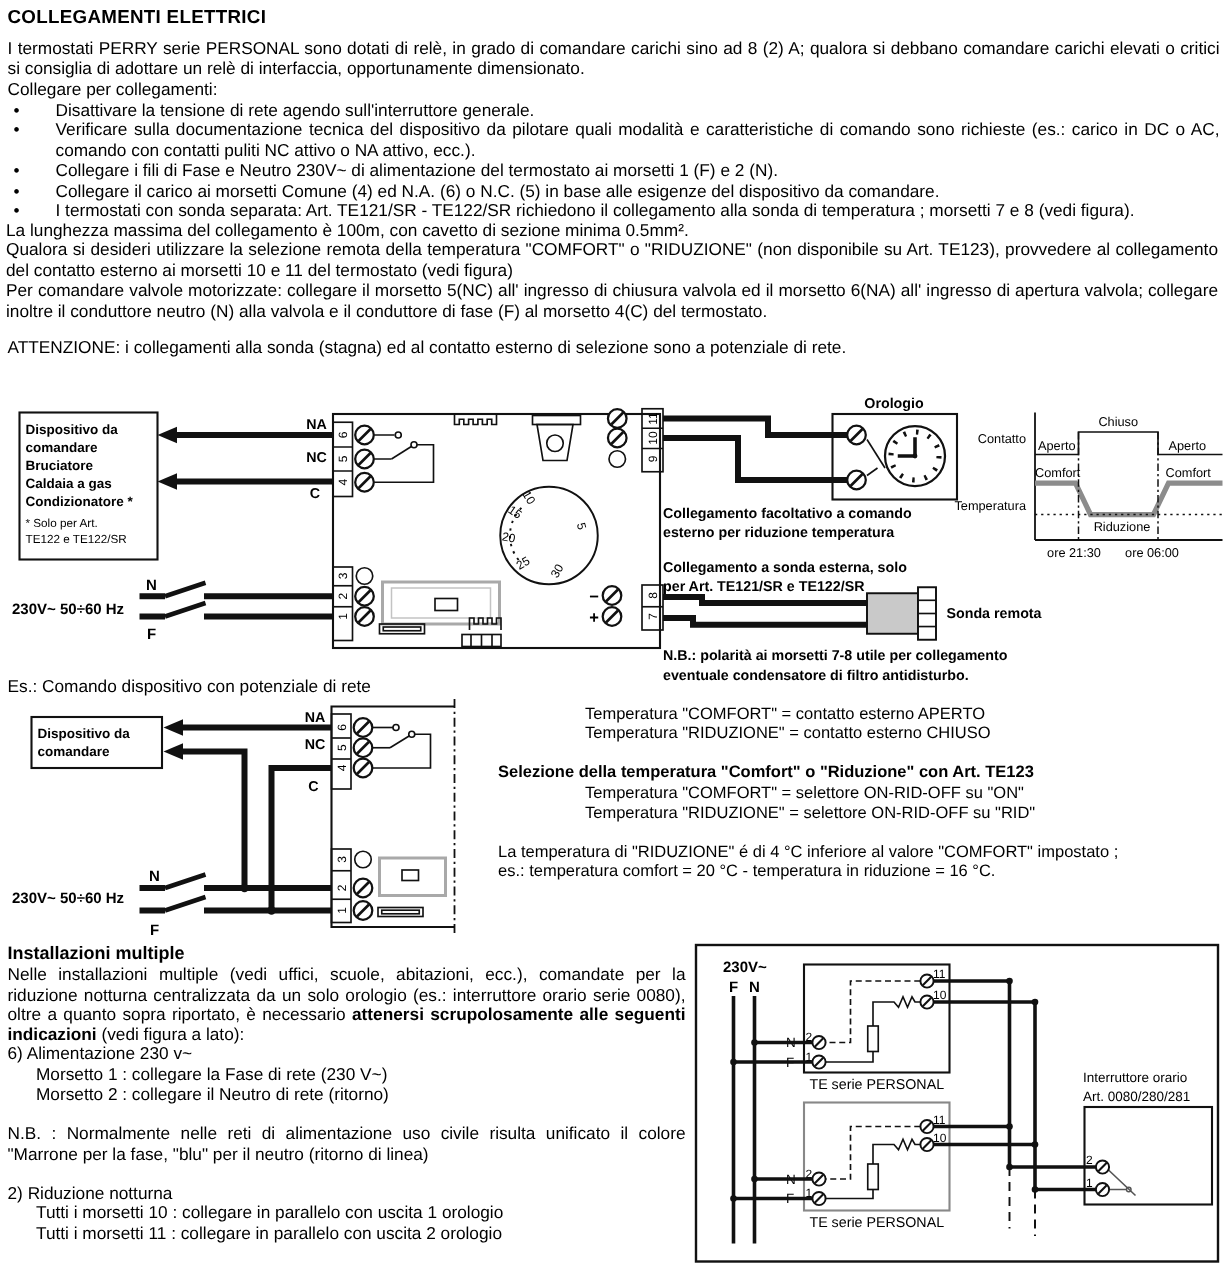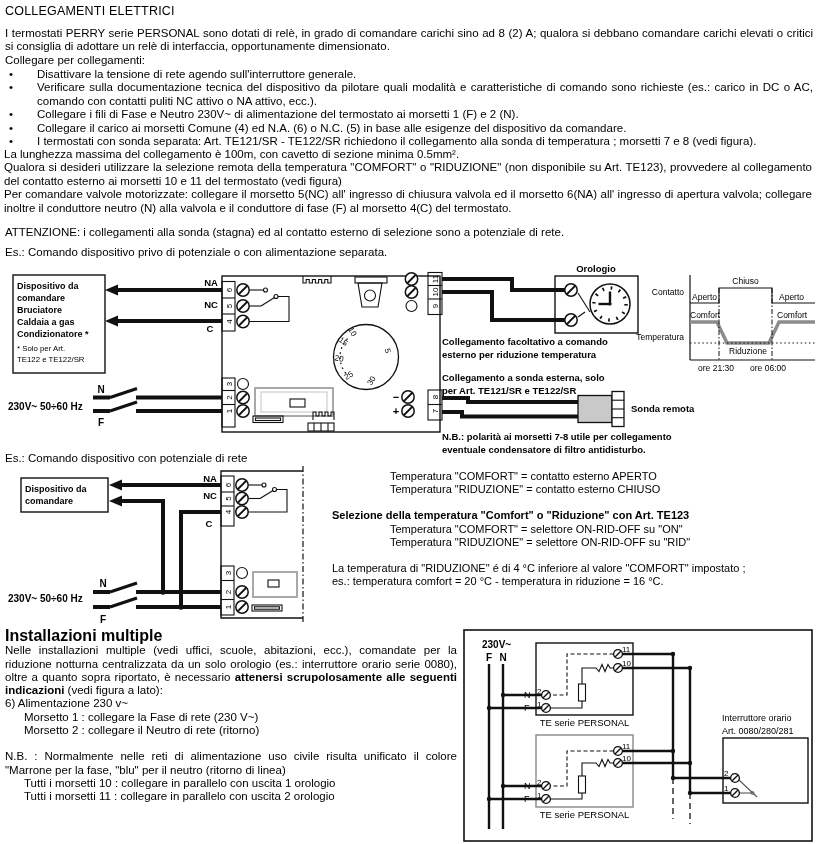--- a/index.html
+++ b/index.html
@@ -1,29 +1,29 @@
 <!DOCTYPE html>
 <html><head>
 <meta charset="utf-8">
 <style>
   html,body{margin:0;padding:0;background:#fff}
   #page{position:relative;width:817px;height:844px;background:#fff;color:#000;
         font-family:"Liberation Sans",sans-serif;overflow:hidden}
   .abs{position:absolute}
   .txt{font-size:11.5px;line-height:13.4px}
   .just{text-align:justify}
-  .title{font-size:12.5px;font-weight:400;letter-spacing:.2px}
+  .title{font-size:12.5px;font-weight:700;letter-spacing:.2px}
   .b{display:flex}
   .b .bm{flex:0 0 28px;padding-left:4px}
   .b .bt{flex:1;text-align:justify}
   .selblock{font-size:11px;line-height:13.2px;width:483px}
   .selblock .ind{margin-left:58px}
   .mt14{margin-top:13px}
   .multi{font-size:11.5px;line-height:13.3px;width:452px}
-  .multi .hd{font-size:16px;font-weight:700;margin-bottom:2px}
+  .multi .hd{font-size:12px;font-weight:700;margin-bottom:2px}
   .multi .ind{margin-left:19px}
   svg{position:absolute;left:0;top:0}
   svg text{font-family:"Liberation Sans",sans-serif;fill:#000}
   .t9b{font-size:9.5px;font-weight:700}
   .t10b{font-size:10px;font-weight:700}
   .t11b{font-size:11px;font-weight:700}
   .tn{font-size:8px}
   .tdev{font-size:9px;font-weight:700}
   .tdevs{font-size:7.8px}
   .tg{font-size:8.5px}
@@ -73,21 +73,20 @@
       </div>
   </div>
 
   <div class="abs txt just" style="left:4px;top:148px;width:808px">
     <div>La lunghezza massima del collegamento è 100m, con cavetto di sezione minima 0.5mm².</div>
     <div>Qualora si desideri utilizzare la selezione remota della  temperatura  "COMFORT" o "RIDUZIONE" (non disponibile su Art. TE123), provvedere al collegamento del contatto esterno ai morsetti 10 e 11 del termostato (vedi figura)</div>
     <div>Per comandare valvole motorizzate: collegare il morsetto  5(NC) all' ingresso di chiusura valvola ed il morsetto 6(NA) all' ingresso di apertura valvola; collegare inoltre il conduttore neutro (N) alla valvola e il conduttore di fase (F) al morsetto 4(C) del termostato.</div>
   </div>
 
   <div class="abs txt" style="left:5px;top:226px;width:808px">ATTENZIONE: i collegamenti alla sonda  (stagna)  ed al contatto esterno di selezione sono a potenziale di rete.</div>
-  <div class="abs txt" style="left:5px;top:246px">Es.: Comando dispositivo privo di potenziale o con alimentazione separata.</div>
 
   <svg style="top:262px" width="817" height="196" viewBox="0 0 817 196">
     <defs>
       <g id="screw">
           <circle r="6.2" fill="#fff" stroke="#111" stroke-width="1.5"></circle>
           <line x1="-4" y1="4" x2="4" y2="-4" stroke="#111" stroke-width="1.8"></line>
         </g>
       <g id="screwsm">
           <circle r="4.4" fill="#fff" stroke="#111" stroke-width="1.3"></circle>
           <line x1="-2.8" y1="2.8" x2="2.8" y2="-2.8" stroke="#111" stroke-width="1.4"></line>
@@ -367,20 +366,21 @@
     <div>es.: temperatura  comfort = 20 °C  - temperatura in  riduzione  = 16 °C.</div>
   </div>
 
   <div class="abs multi" style="left:5px;top:629px">
     <div class="hd">Installazioni multiple</div>
     <div class="just"><span>Nelle installazioni multiple (vedi uffici, scuole, abitazioni, ecc.), comandate per la riduzione notturna centralizzata da un solo orologio (es.: interruttore orario serie 0080), oltre a quanto sopra riportato, è necessario </span><b>attenersi scrupolosamente  alle seguenti indicazioni</b><span> (vedi figura a lato):</span></div>
     <div>6)  Alimentazione 230 v~</div>
     <div class="ind">Morsetto 1 : collegare la Fase di rete (230 V~)</div>
     <div class="ind">Morsetto 2 : collegare il Neutro di rete (ritorno)</div>
     <div class="just" style="margin-top:13px">N.B. : Normalmente nelle reti di alimentazione uso civile risulta unificato il colore "Marrone per la fase, "blu" per il neutro (ritorno di linea)</div>
+    <div style="margin-top:13px">2)  Riduzione notturna</div>
     <div class="ind">Tutti i morsetti 10 : collegare in parallelo con uscita 1 orologio</div>
     <div class="ind">Tutti i morsetti 11 : collegare in parallelo con uscita 2 orologio</div>
   </div>
 
   <svg style="left:458px;top:626px" width="357" height="217" viewBox="0 0 357 217">
     <rect x="6" y="4" width="348" height="211" fill="#fff" stroke="#111" stroke-width="1.6"></rect>
 
     <g>
       <text class="t10b" x="24" y="22">230V~</text>
       <text class="t10b" x="31" y="35" text-anchor="middle">F</text>

